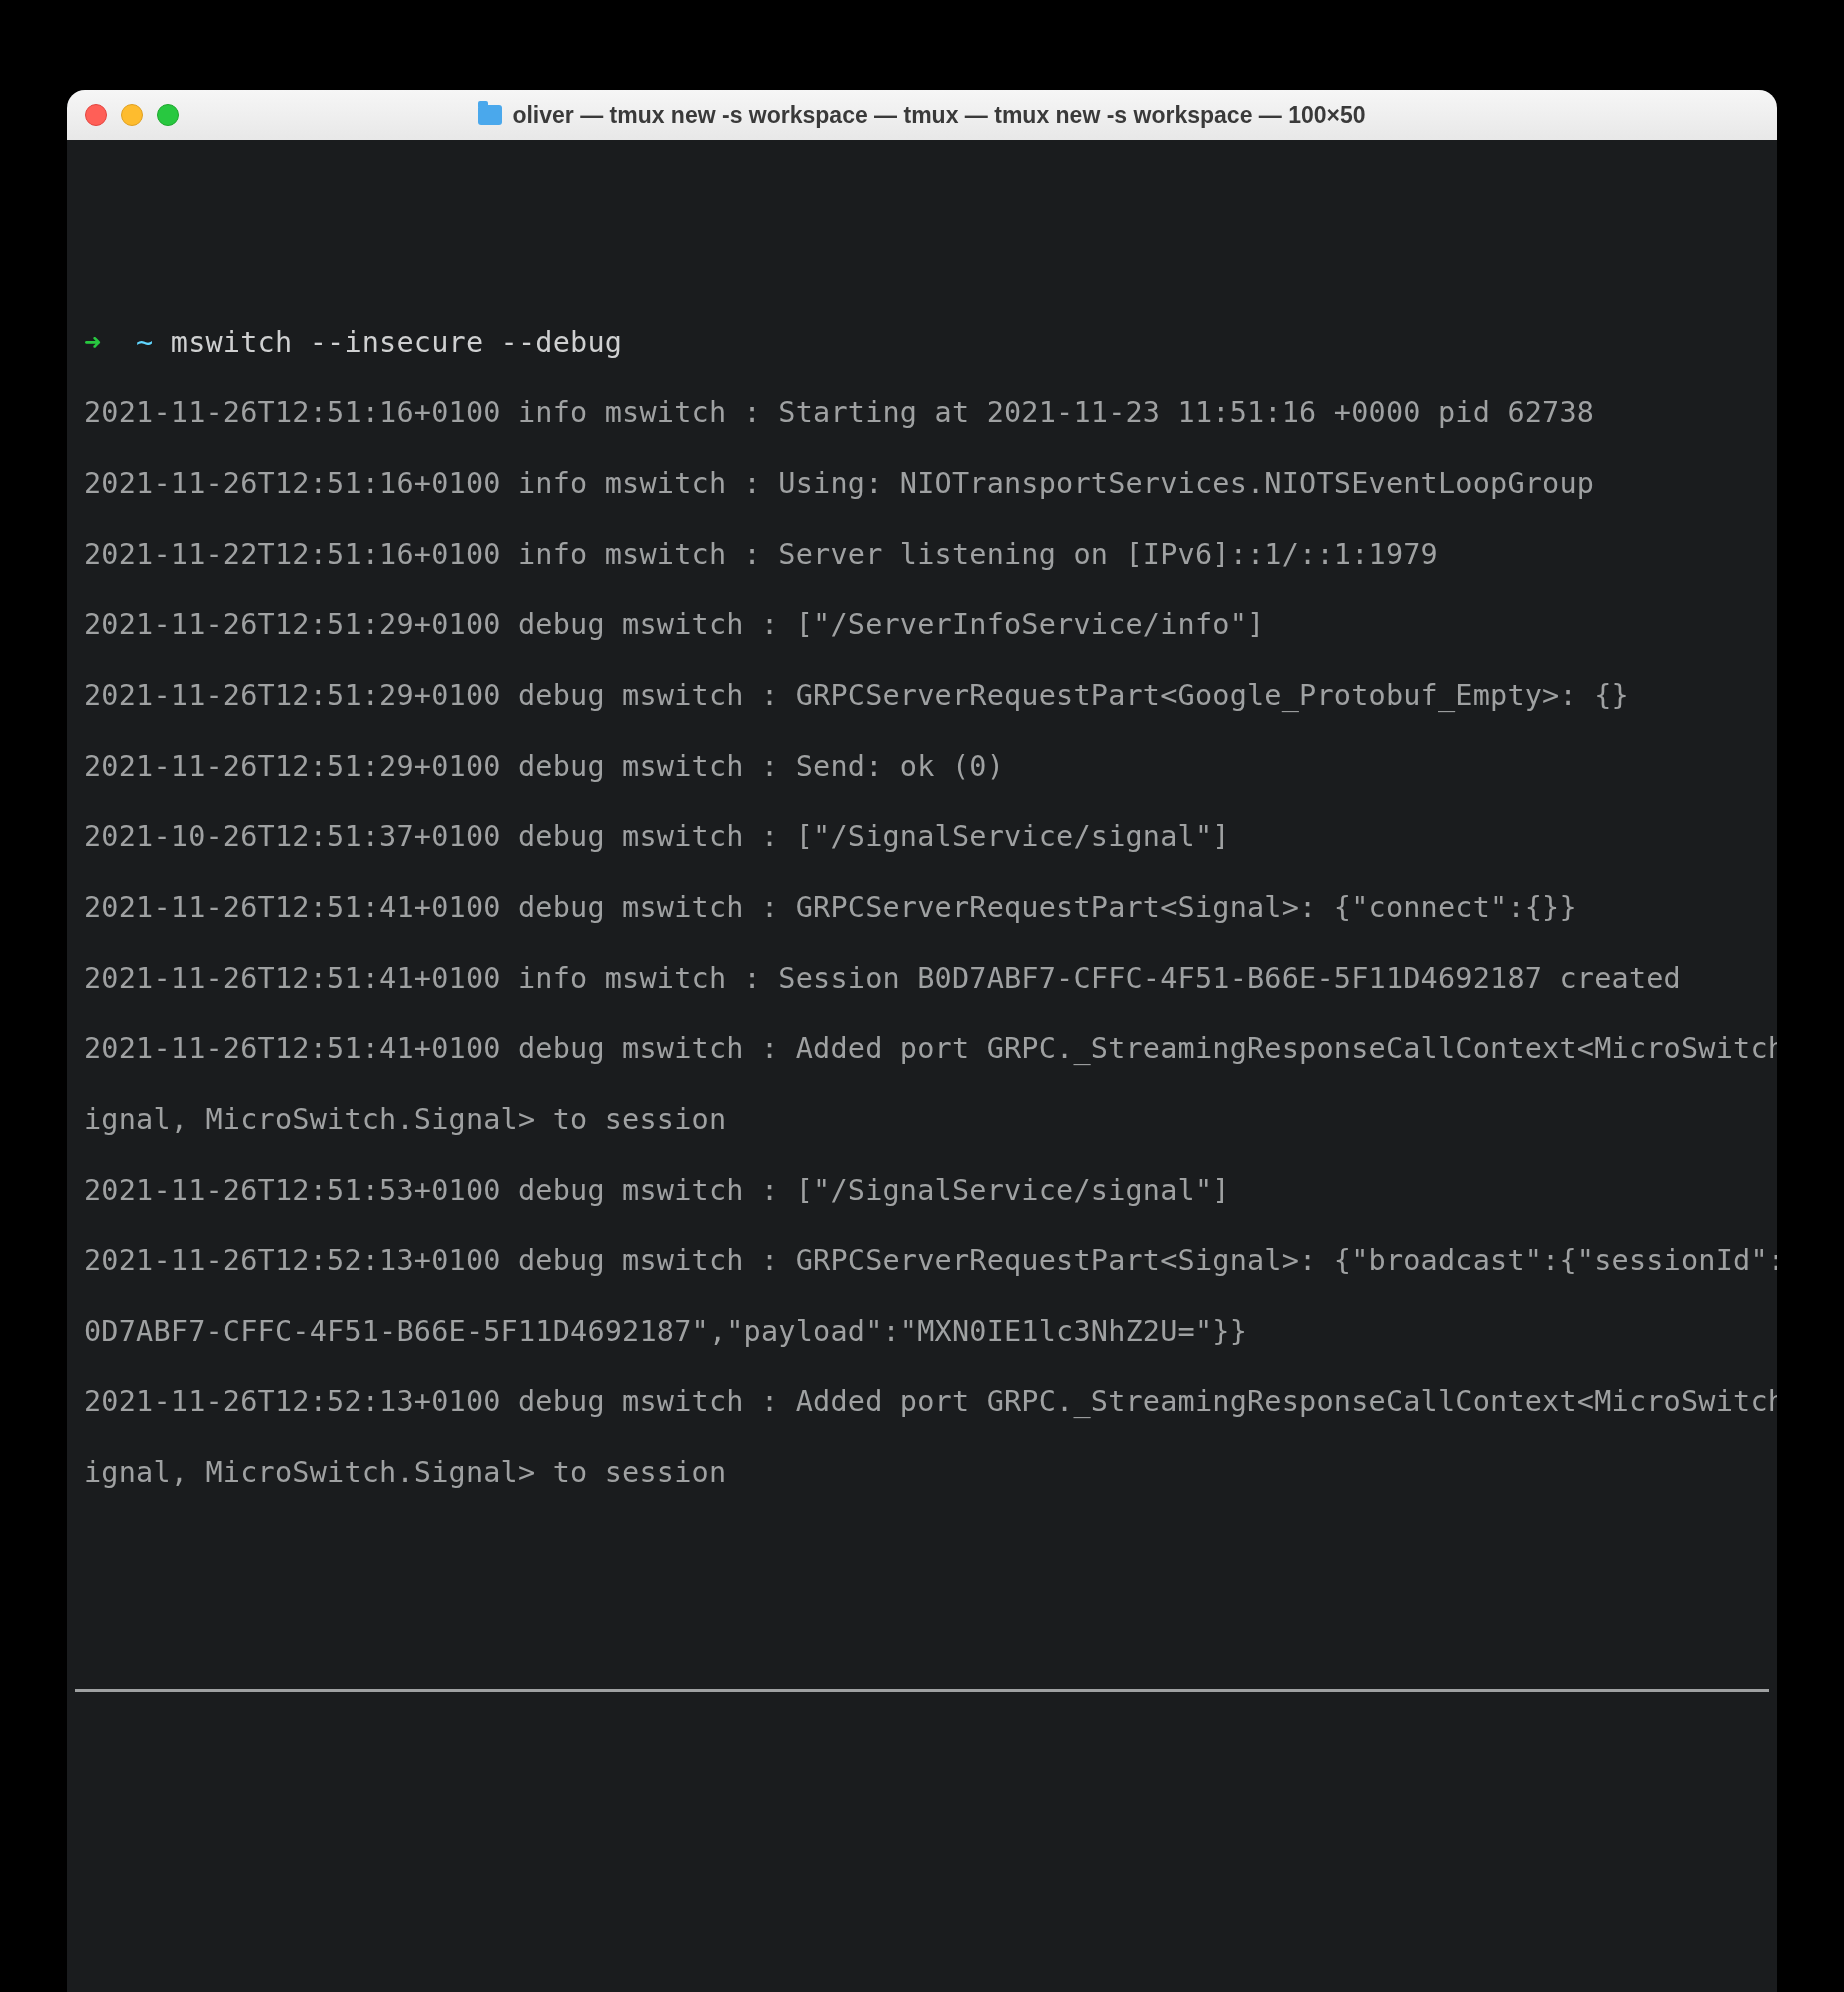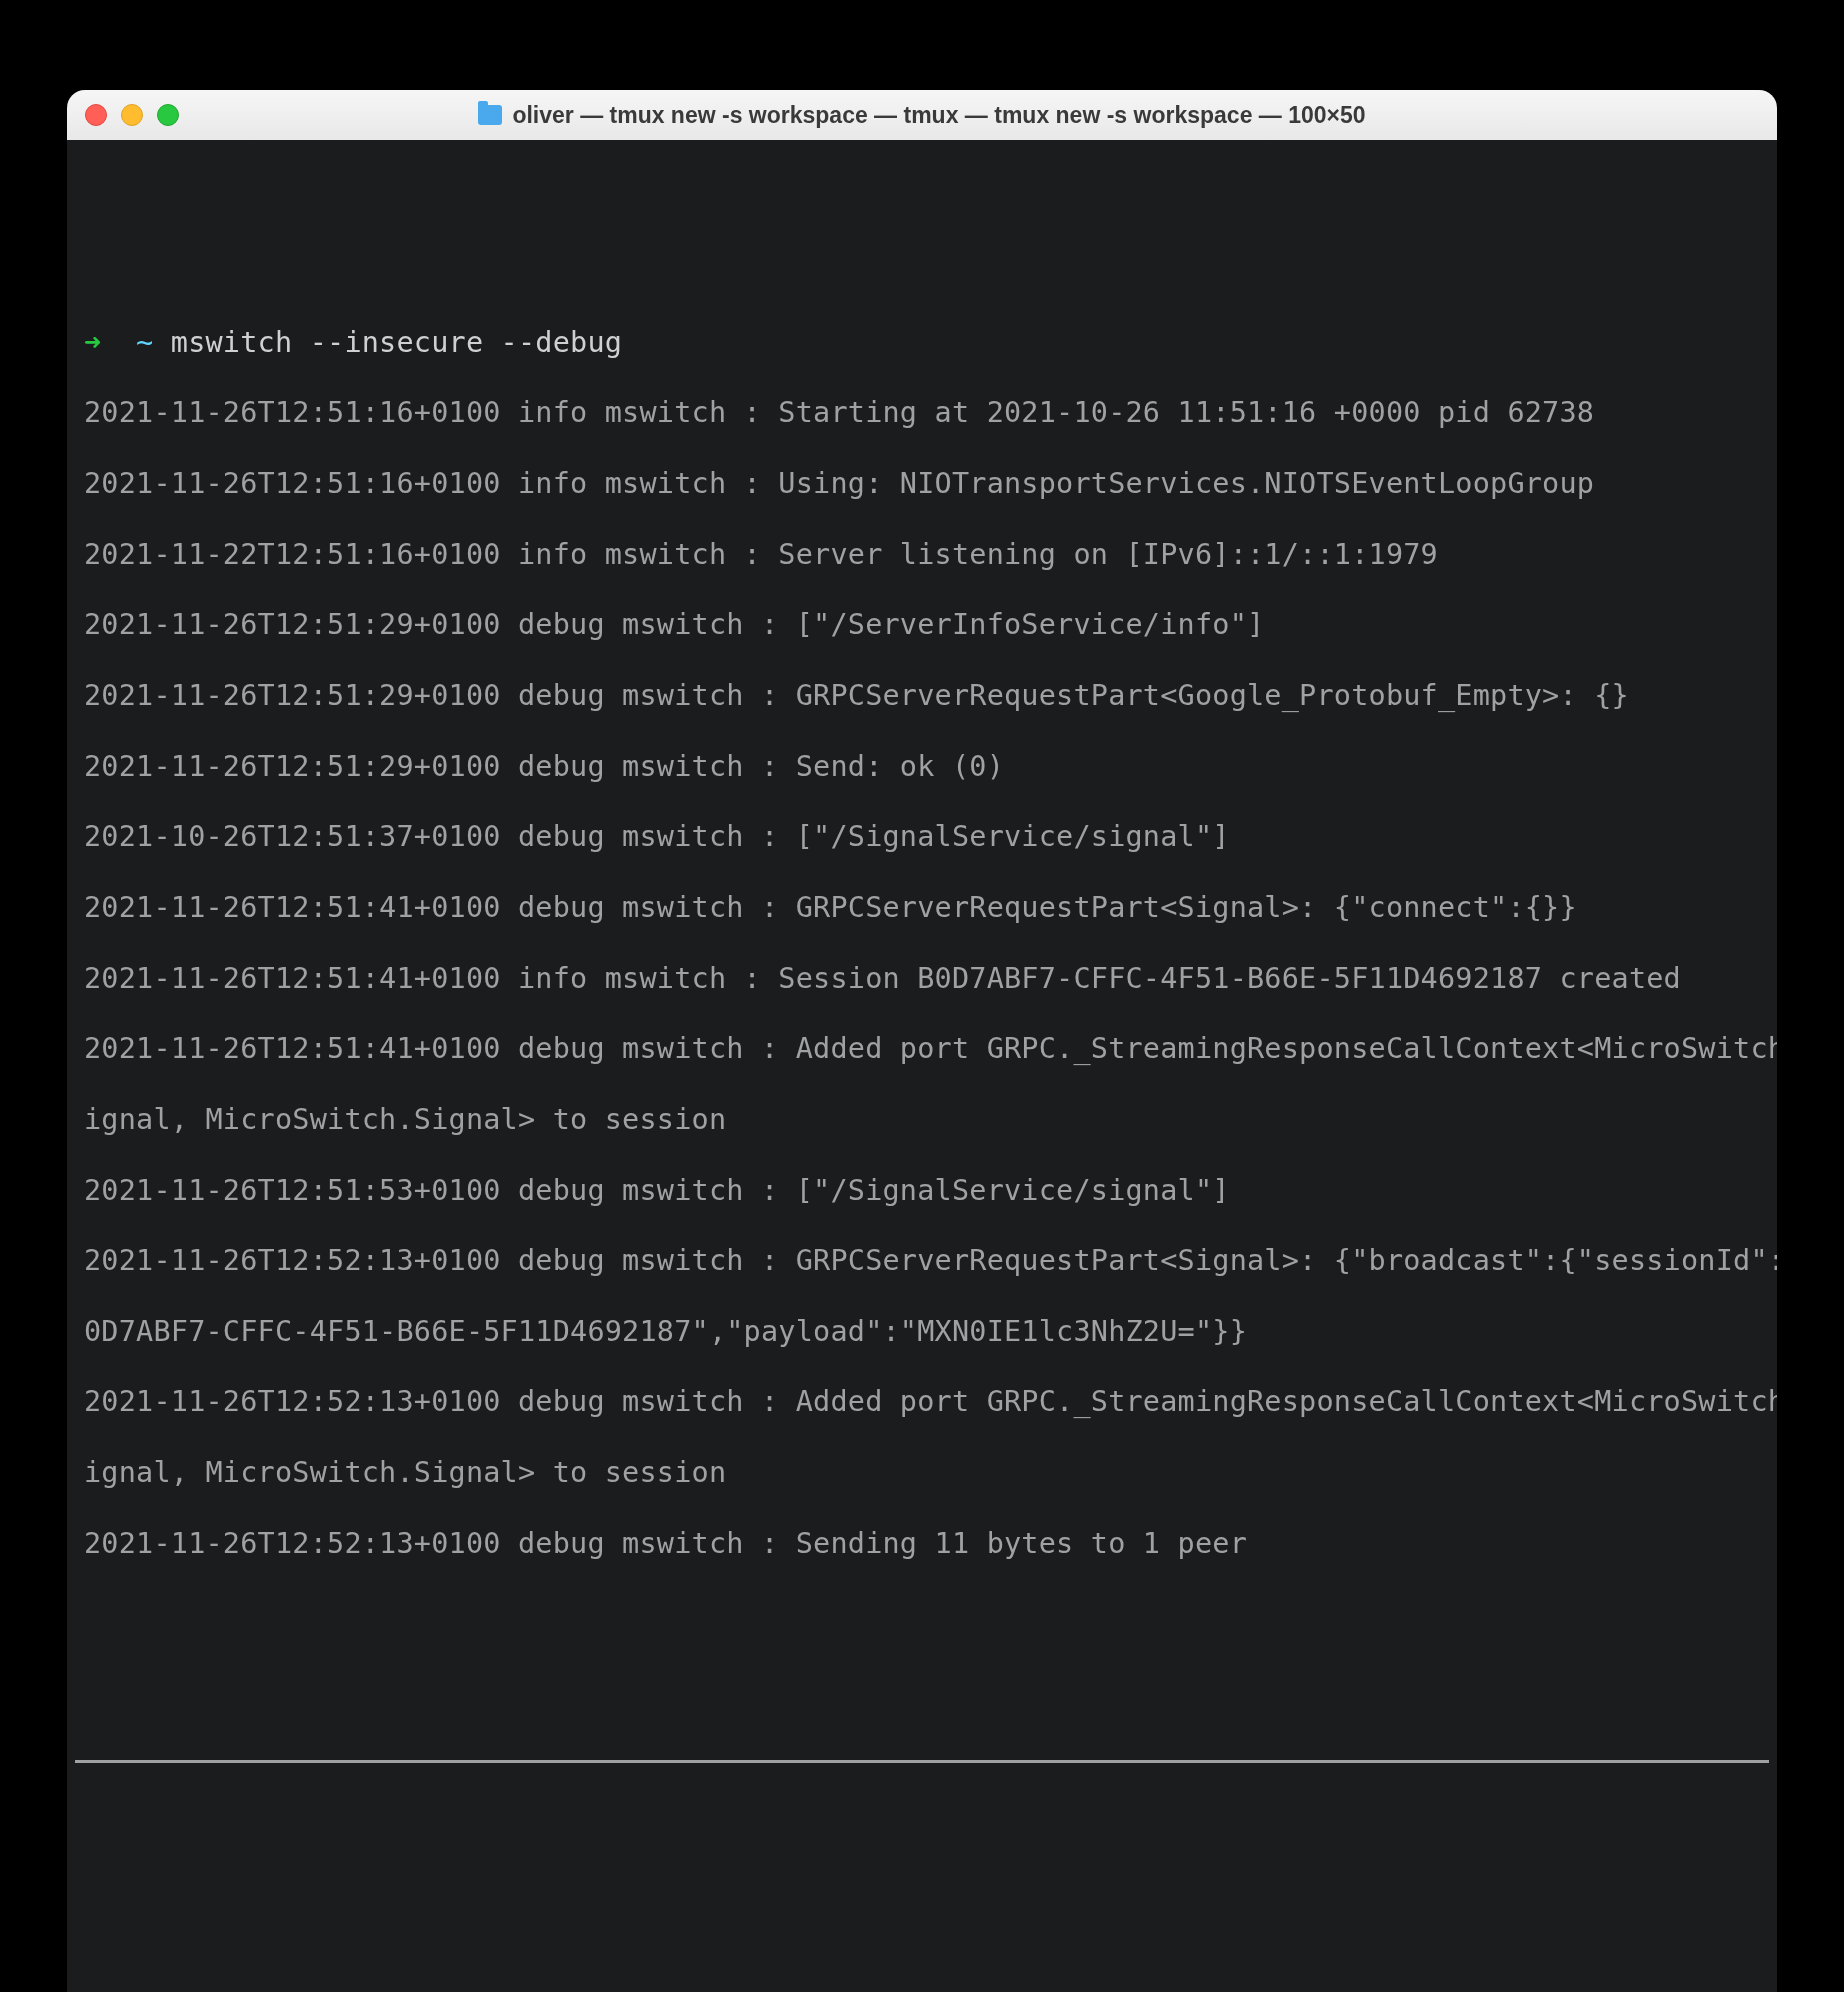--- a/index.html
+++ b/index.html
@@ -105,37 +105,36 @@
     <div class="title-wrap">
       <div class="folder-icon"></div>
       <div class="title-text">oliver — tmux new -s workspace — tmux — tmux new -s workspace — 100×50</div>
     </div>
   </div>
 
   <div class="terminal">
 
     <div class="pane">
       <span class="line"><span class="prompt-arrow">➜</span>  <span class="prompt-tilde">~</span> <span class="cmd">mswitch --insecure --debug</span></span>
-<span class="line gray">2021-11-26T12:51:16+0100 info mswitch : Starting at 2021-10-26 11:51:16 +0000 pid 62738</span>
+<span class="line gray">2021-11-26T12:51:16+0100 info mswitch : Starting at 2021-11-23 11:51:16 +0000 pid 62738</span>
 <span class="line gray">2021-11-26T12:51:16+0100 info mswitch : Using: NIOTransportServices.NIOTSEventLoopGroup</span>
 <span class="line gray">2021-11-22T12:51:16+0100 info mswitch : Server listening on [IPv6]::1/::1:1979</span>
 <span class="line gray">2021-11-26T12:51:29+0100 debug mswitch : ["/ServerInfoService/info"]</span>
 <span class="line gray">2021-11-26T12:51:29+0100 debug mswitch : GRPCServerRequestPart&lt;Google_Protobuf_Empty&gt;: {}</span>
 <span class="line gray">2021-11-26T12:51:29+0100 debug mswitch : Send: ok (0)</span>
 <span class="line gray">2021-10-26T12:51:37+0100 debug mswitch : ["/SignalService/signal"]</span>
 <span class="line gray">2021-11-26T12:51:41+0100 debug mswitch : GRPCServerRequestPart&lt;Signal&gt;: {"connect":{}}</span>
 <span class="line gray">2021-11-26T12:51:41+0100 info mswitch : Session B0D7ABF7-CFFC-4F51-B66E-5F11D4692187 created</span>
 <span class="line gray">2021-11-26T12:51:41+0100 debug mswitch : Added port GRPC._StreamingResponseCallContext&lt;MicroSwitch.S</span>
 <span class="line gray">ignal, MicroSwitch.Signal&gt; to session</span>
 <span class="line gray">2021-11-26T12:51:53+0100 debug mswitch : ["/SignalService/signal"]</span>
 <span class="line gray">2021-11-26T12:52:13+0100 debug mswitch : GRPCServerRequestPart&lt;Signal&gt;: {"broadcast":{"sessionId":"B</span>
 <span class="line gray">0D7ABF7-CFFC-4F51-B66E-5F11D4692187","payload":"MXN0IE1lc3NhZ2U="}}</span>
 <span class="line gray">2021-11-26T12:52:13+0100 debug mswitch : Added port GRPC._StreamingResponseCallContext&lt;MicroSwitch.S</span>
 <span class="line gray">ignal, MicroSwitch.Signal&gt; to session</span>
-<span class="line gray">2021-11-26T12:52:13+0100 debug mswitch : Sending 11 bytes to 1 peer</span>
     </div>
 
     <div class="divider"></div>
 
     <div class="pane">
       
 
 
 
 

